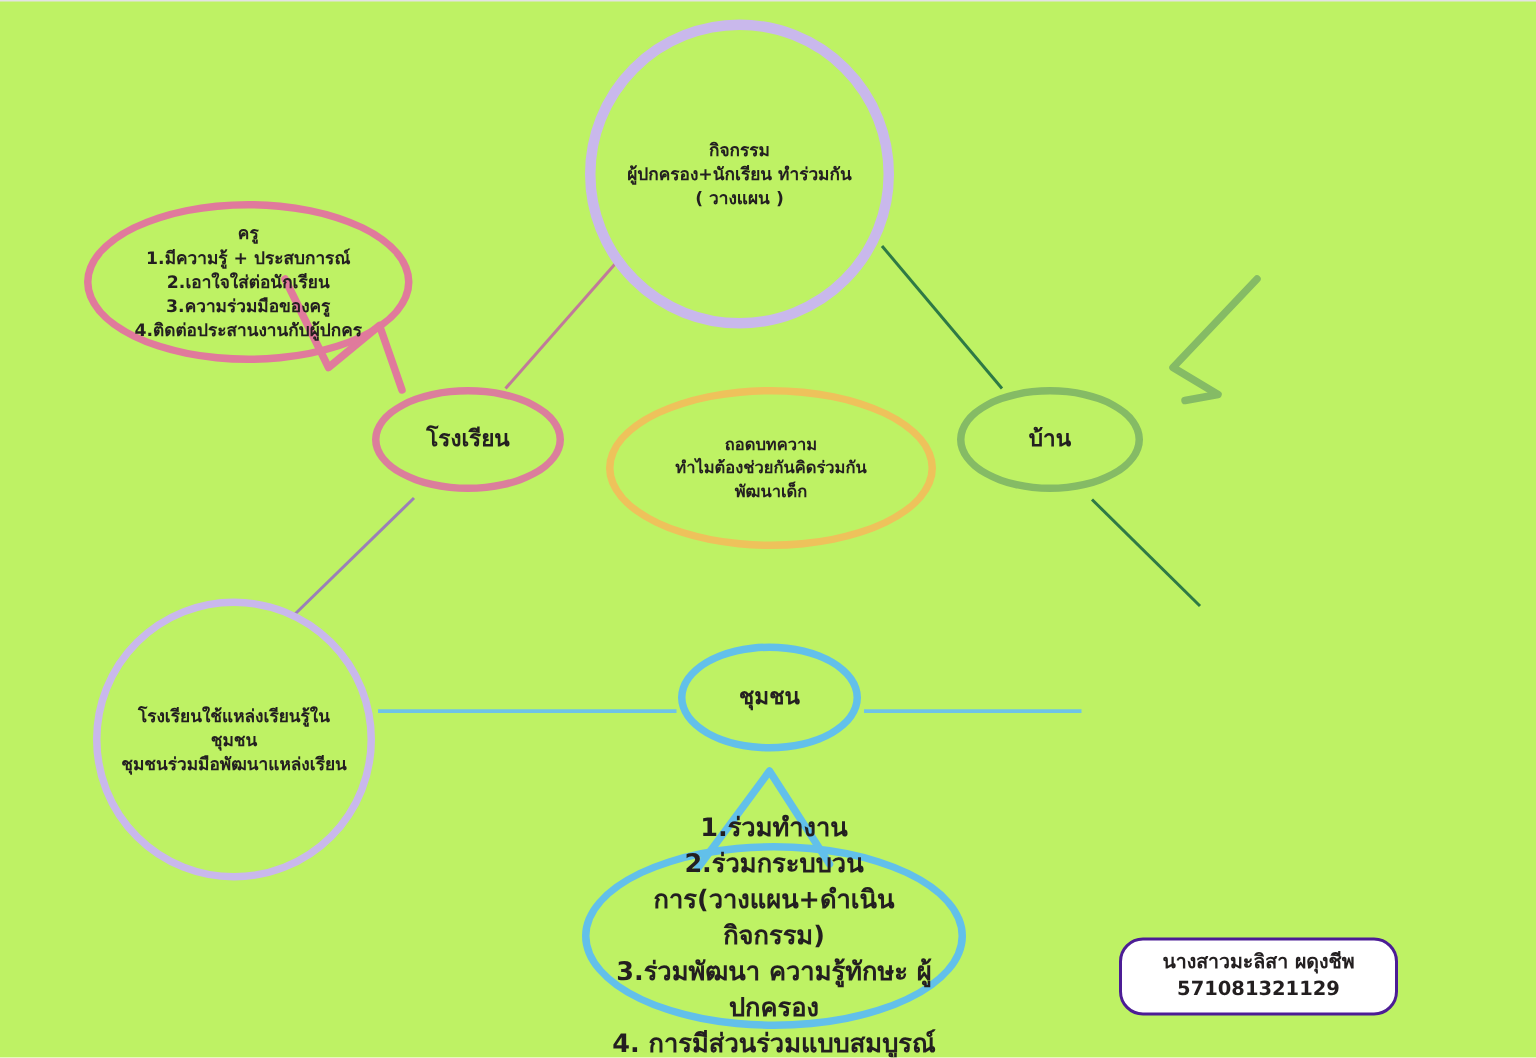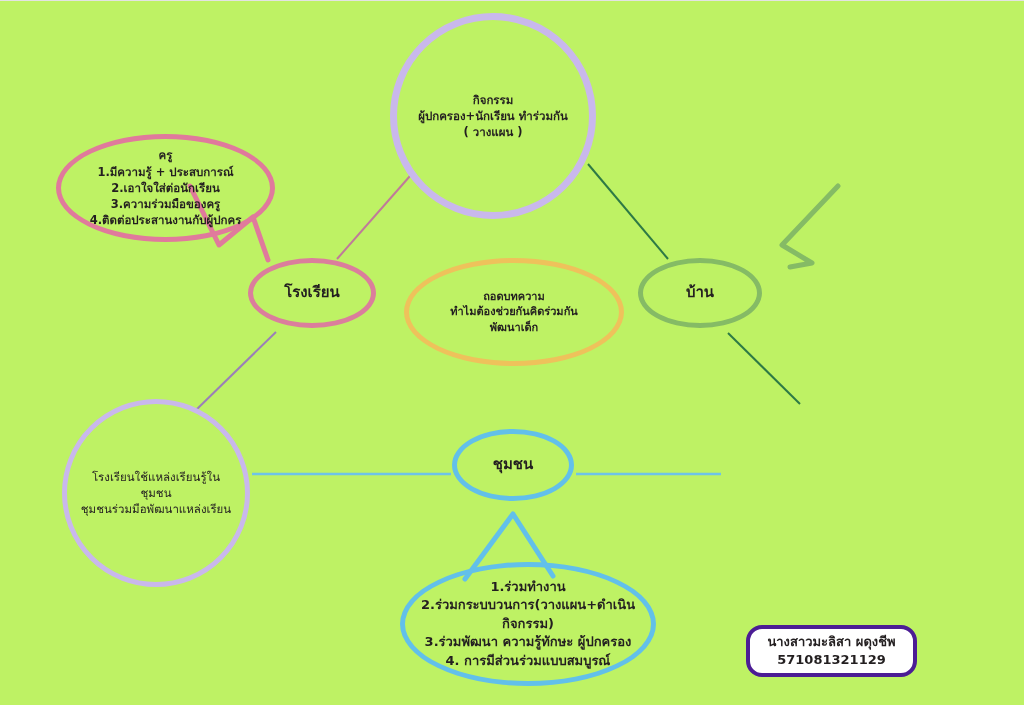--- a/index.html
+++ b/index.html
@@ -78,21 +78,21 @@
     border-radius: 50%;
     font-size: 15px;
     font-weight: 700;
   }
   .c-bl {
     left: 62px; top: 398px;
     width: 188px; height: 188px;
     border: 5px solid #c9b8ec;
     border-radius: 50%;
     font-size: 11.5px;
-    font-weight: 400;
+    font-weight: 700;
   }
   .c-community {
     left: 452px; top: 428px;
     width: 122px; height: 72px;
     border: 5px solid #62c0ea;
     border-radius: 50%;
     font-size: 15px;
     font-weight: 700;
     text-align: center;
   }
@@ -114,31 +114,31 @@
   }
   .c-parent {
     left: 772px; top: 145px;
     width: 215px; height: 114px;
     border: 5px solid #85bb65;
     border-radius: 50%;
     font-size: 11px;
     font-weight: 600;
   }
   .c-commlist {
-    left: 400px; top: 561px;
+    left: 388px; top: 561px;
     width: 256px; height: 124px;
     border: 5px solid #62c0ea;
     border-radius: 50%;
-    font-size: 13px;
+    font-size: 17px;
     font-weight: 600;
   }
   .c-name {
     left: 746px; top: 624px;
-    width: 171px; height: 52px;
-    border: 4px solid #4c1d95;
+    width: 186px; height: 52px;
+    border: 2px solid #4c1d95;
     border-radius: 16px;
     font-size: 13px;
     font-weight: 600;
     background: #ffffff;
   }
 </style>
 </head>
 <body>
 
 <div id="canvas">

